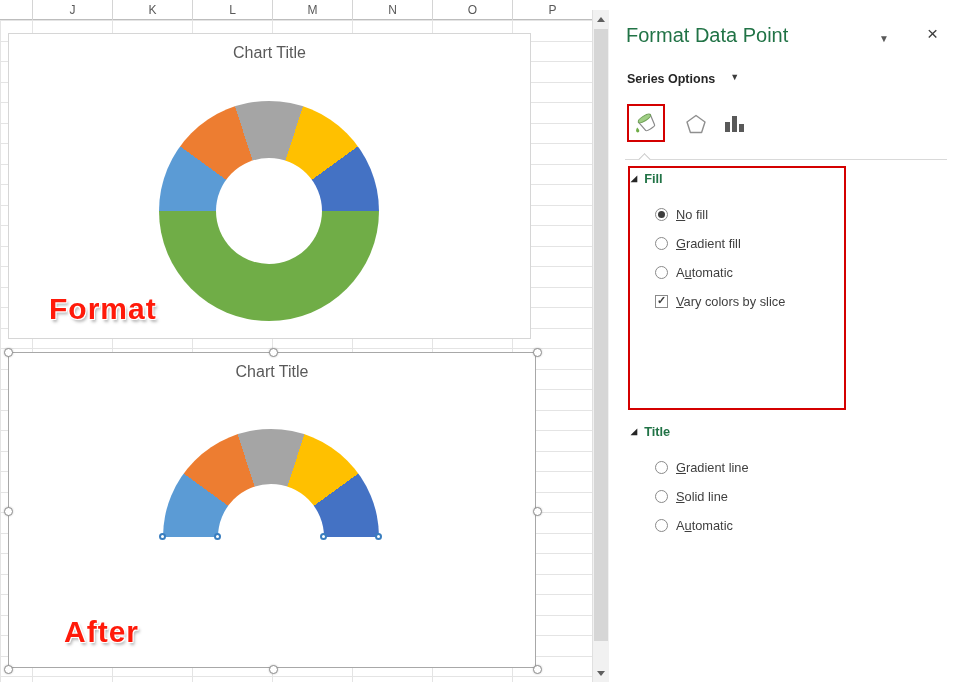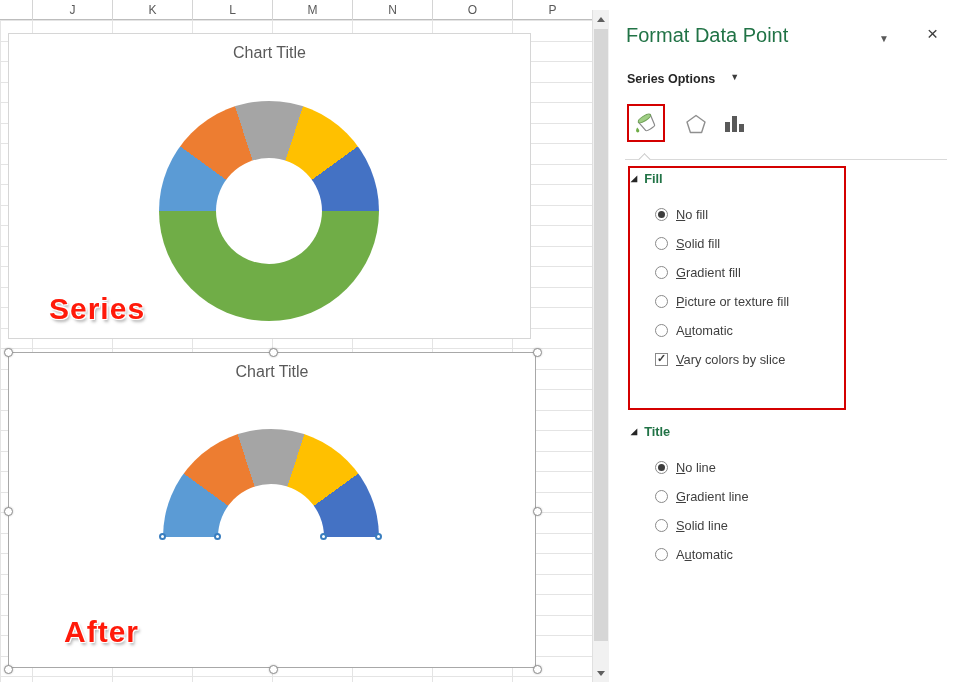--- a/index.html
+++ b/index.html
@@ -101,21 +101,21 @@
     <div class="col-head" style="left:432px">O</div>
     <div class="col-head" style="left:512px">P</div>
   </div>
   <div id="grid-bg"></div>
 
   <div class="chart-box" id="chart-before">
     <div class="chart-title">Chart Title</div>
     <div class="donut" id="donut-before" style="background: conic-gradient(from 270deg, rgb(91, 155, 213) 0deg, rgb(91, 155, 213) 36deg, rgb(237, 125, 49) 36deg, rgb(237, 125, 49) 72deg, rgb(165, 165, 165) 72deg, rgb(165, 165, 165) 108deg, rgb(255, 192, 0) 108deg, rgb(255, 192, 0) 144deg, rgb(68, 114, 196) 144deg, rgb(68, 114, 196) 180deg, rgb(112, 173, 71) 180deg, rgb(112, 173, 71) 360deg);">
       <div class="donut-hole"></div>
     </div>
-    <div class="annotation" id="ann-before">Series</div>
+    <div class="annotation" id="ann-before">Format</div>
   </div>
 
   <div class="chart-box" id="chart-after">
     <div class="chart-title">Chart Title</div>
     <div class="donut" id="donut-after" style="background: conic-gradient(from 270deg, rgb(91, 155, 213) 0deg, rgb(91, 155, 213) 36deg, rgb(237, 125, 49) 36deg, rgb(237, 125, 49) 72deg, rgb(165, 165, 165) 72deg, rgb(165, 165, 165) 108deg, rgb(255, 192, 0) 108deg, rgb(255, 192, 0) 144deg, rgb(68, 114, 196) 144deg, rgb(68, 114, 196) 180deg, transparent 180deg, transparent 360deg);">
       <div class="donut-hole"></div>
     </div>
 
     <div class="pt-dot" style="left:150px;top:180px"></div>
     <div class="pt-dot" style="left:205px;top:180px"></div>
@@ -184,50 +184,38 @@
       <span class="tri">◢</span>
       <span>Fill</span>
     </div>
     <div class="opt-list" id="fill-opts">
       <div class="opt-row">
         <span class="radio on"></span>
         <span><span></span><span class="u">N</span><span>o fill</span></span>
       </div>
       <div class="opt-row">
         <span class="radio"></span>
-        <span><span></span><span class="u">S</span><span>olid fill</span></span>
-      </div>
-      <div class="opt-row">
-        <span class="radio"></span>
         <span><span></span><span class="u">G</span><span>radient fill</span></span>
-      </div>
-      <div class="opt-row">
-        <span class="radio"></span>
-        <span><span></span><span class="u">P</span><span>icture or texture fill</span></span>
       </div>
       <div class="opt-row">
         <span class="radio"></span>
         <span><span>A</span><span class="u">u</span><span>tomatic</span></span>
       </div>
       <div class="opt-row">
         <span class="checkbox on"></span>
         <span><span></span><span class="u">V</span><span>ary colors by slice</span></span>
       </div>
     </div>
 
     <div class="sec-head" id="border-head">
       <span class="tri">◢</span>
       <span>Title</span>
     </div>
     <div class="opt-list" id="border-opts">
       <div class="opt-row">
-        <span class="radio on"></span>
-        <span><span></span><span class="u">N</span><span>o line</span></span>
-      </div>
-      <div class="opt-row">
         <span class="radio"></span>
         <span><span></span><span class="u">G</span><span>radient line</span></span>
       </div>
       <div class="opt-row">
         <span class="radio"></span>
         <span><span></span><span class="u">S</span><span>olid line</span></span>
       </div>
       <div class="opt-row">
         <span class="radio"></span>
         <span><span>A</span><span class="u">u</span><span>tomatic</span></span>

